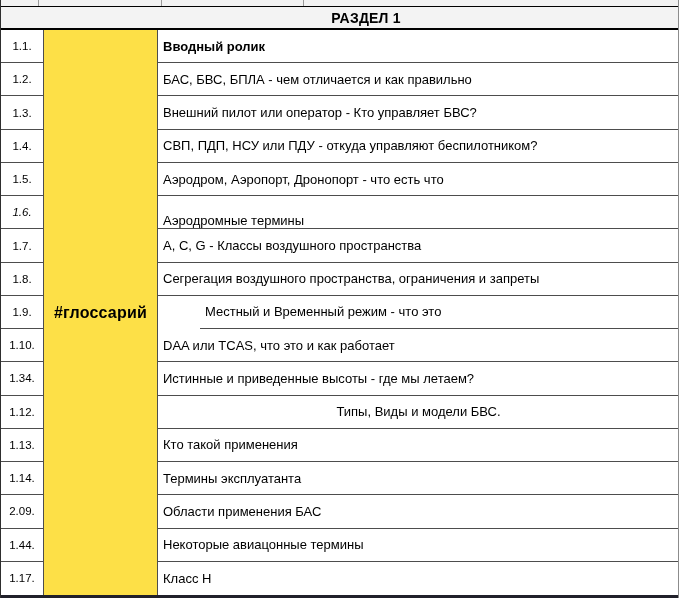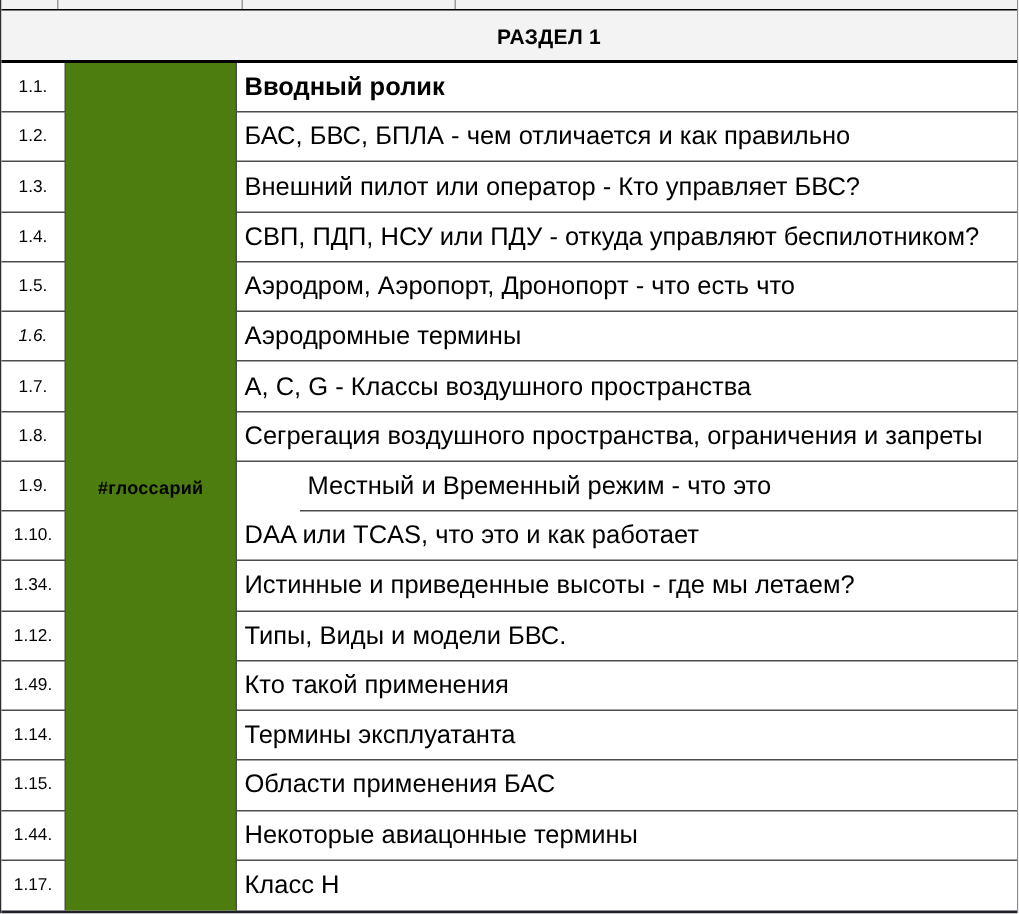--- a/index.html
+++ b/index.html
@@ -12,21 +12,21 @@
 
   
   .top-strip { position:relative; height:6px; background:#f2f2f2; }
   .top-strip .stub { position:absolute; top:0; width:1px; height:6px; background:#9a9a9a; }
   .top-strip .s1 { left:37px; }
   .top-strip .s2 { left:160px; }
   .top-strip .s3 { left:302px; }
 
   
   .header-row {
-    height:36px; background:#f3f3f3;
+    height:24px; background:#f3f3f3;
     border-top:1px solid #000; border-bottom:2px solid #000;
     display:flex; align-items:center;
     padding-left:53px; 
   }
   .header-text { flex:1; text-align:center; font-weight:bold; font-size:14px; letter-spacing:.2px; }
 
   
   .body {
     display:grid;
     grid-template-columns:43px 114px auto;
@@ -37,28 +37,28 @@
   .num-cell {
     grid-column:1;
     display:flex; align-items:center; justify-content:center;
     font-size:11.5px;
     border-right:1px solid #4d4d4d; border-bottom:1px solid #4d4d4d;
   }
   .gloss-cell {
     grid-column:2;
     display:flex; align-items:center; justify-content:center;
     border-right:1px solid #4d4d4d;
-    font-weight:bold; font-size:12px; letter-spacing:.2px;
-    background:#4d7c0f;
+    font-weight:bold; font-size:16px; letter-spacing:.2px;
+    background:#fde047;
   }
   .title-cell {
     grid-column:3;
     display:flex; align-items:center;
     padding-left:5px; padding-right:4px;
-    font-size:17px;
+    font-size:13px;
     border-bottom:1px solid #4d4d4d;
   }
   .title-cell.bold { font-weight:bold; }
   .last { border-bottom:none; }
 </style>
 </head>
 <body>
 
 <div class="screen">
   <div class="tbl">
@@ -104,21 +104,21 @@
         </div>
         <div class="num-cell" style="grid-row: 5;">
           <span>1.5.</span>
         </div>
         <div class="title-cell" style="grid-row: 5;">
           <span>Аэродром, Аэропорт, Дронопорт - что есть что</span>
         </div>
         <div class="num-cell" style="grid-row: 6; font-style: italic;">
           <span>1.6.</span>
         </div>
-        <div class="title-cell" style="grid-row: 6;">
+        <div class="title-cell" style="grid-row: 6; align-items: flex-end;">
           <span>Аэродромные термины</span>
         </div>
         <div class="num-cell" style="grid-row: 7;">
           <span>1.7.</span>
         </div>
         <div class="title-cell" style="grid-row: 7;">
           <span>А, С, G - Классы воздушного пространства</span>
         </div>
         <div class="num-cell" style="grid-row: 8;">
           <span>1.8.</span>
@@ -140,37 +140,37 @@
         </div>
         <div class="num-cell" style="grid-row: 11;">
           <span>1.34.</span>
         </div>
         <div class="title-cell" style="grid-row: 11;">
           <span>Истинные и приведенные высоты - где мы летаем?</span>
         </div>
         <div class="num-cell" style="grid-row: 12;">
           <span>1.12.</span>
         </div>
-        <div class="title-cell" style="grid-row: 12;">
+        <div class="title-cell" style="grid-row: 12; justify-content: center;">
           <span>Типы, Виды и модели БВС.</span>
         </div>
         <div class="num-cell" style="grid-row: 13;">
-          <span>1.49.</span>
+          <span>1.13.</span>
         </div>
         <div class="title-cell" style="grid-row: 13;">
           <span>Кто такой применения</span>
         </div>
         <div class="num-cell" style="grid-row: 14;">
           <span>1.14.</span>
         </div>
         <div class="title-cell" style="grid-row: 14;">
           <span>Термины эксплуатанта</span>
         </div>
         <div class="num-cell" style="grid-row: 15;">
-          <span>1.15.</span>
+          <span>2.09.</span>
         </div>
         <div class="title-cell" style="grid-row: 15;">
           <span>Области применения БАС</span>
         </div>
         <div class="num-cell" style="grid-row: 16;">
           <span>1.44.</span>
         </div>
         <div class="title-cell" style="grid-row: 16;">
           <span>Некоторые авиацонные термины</span>
         </div>

